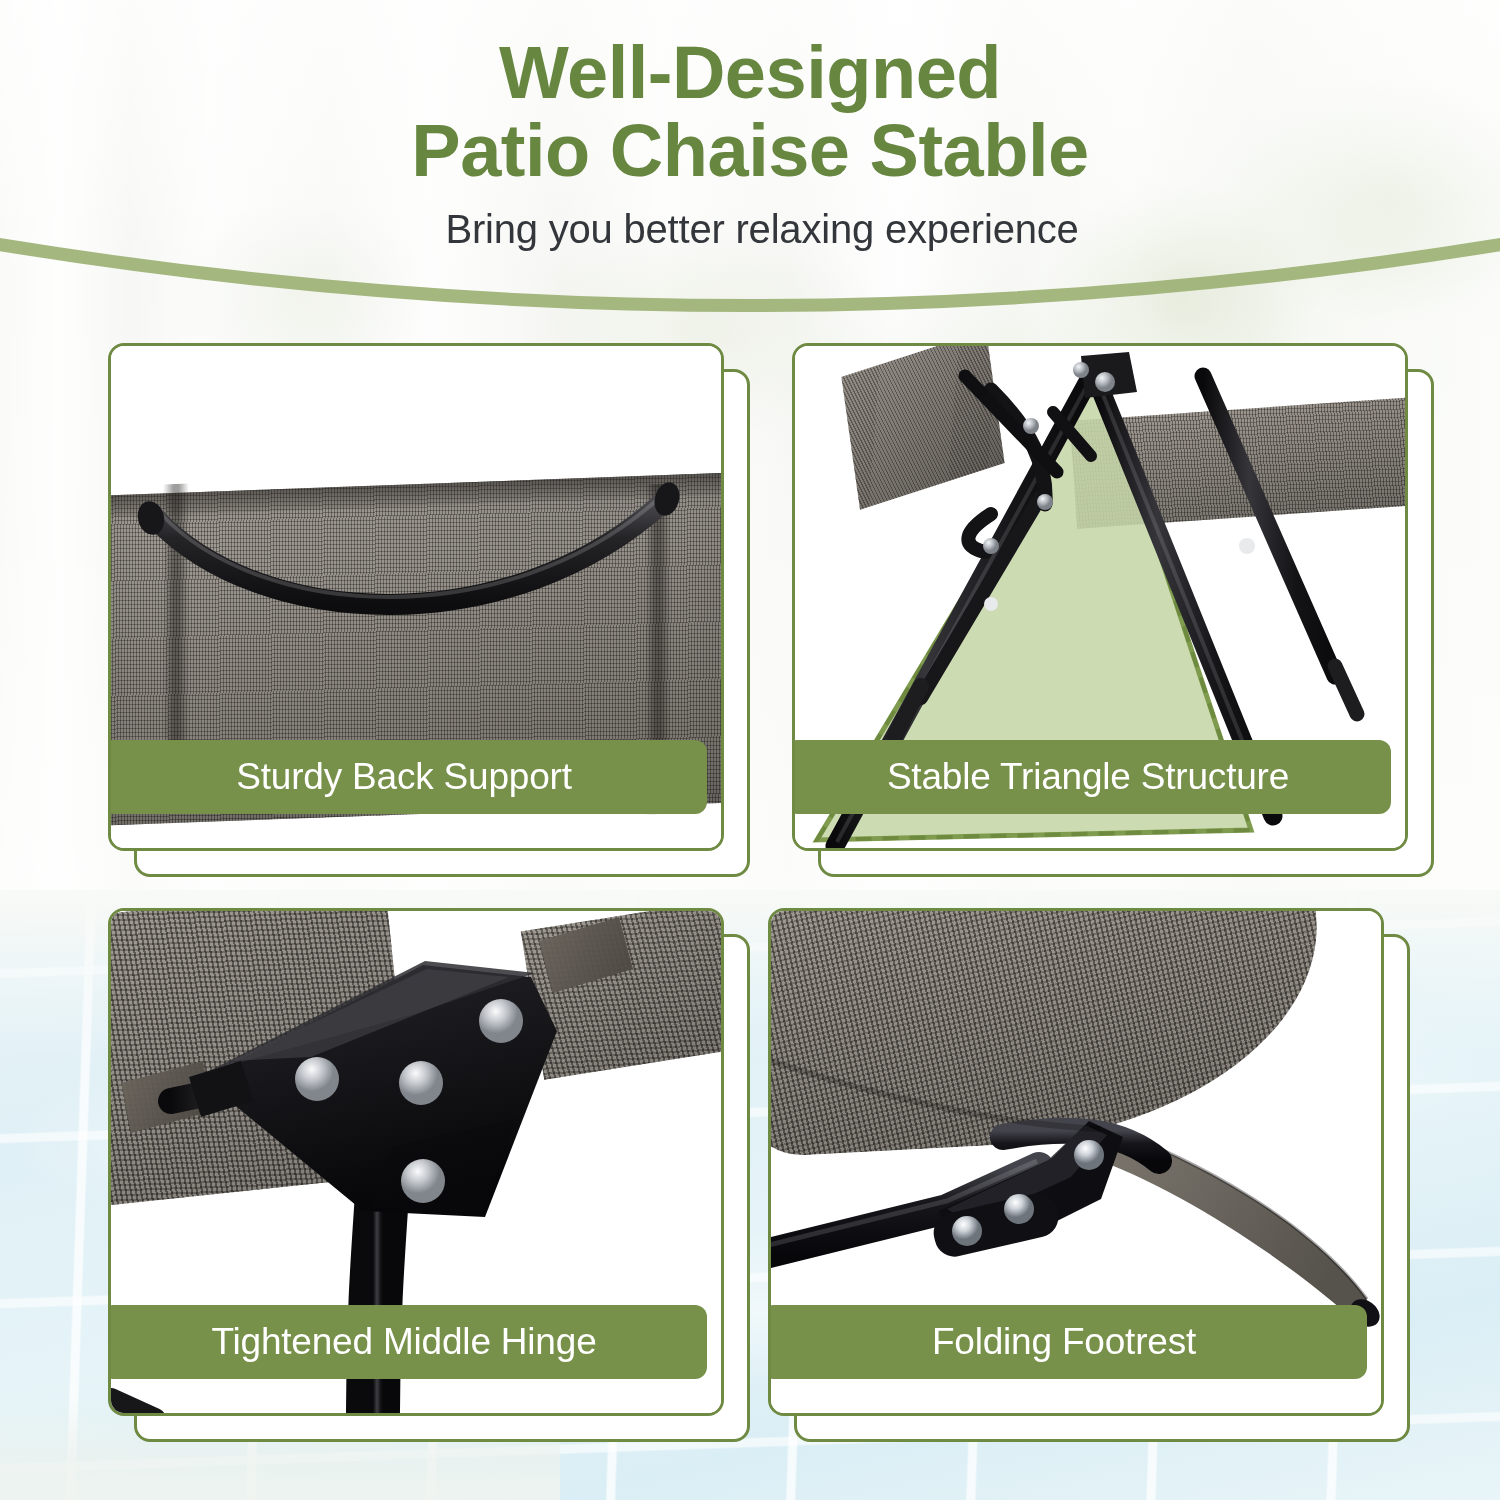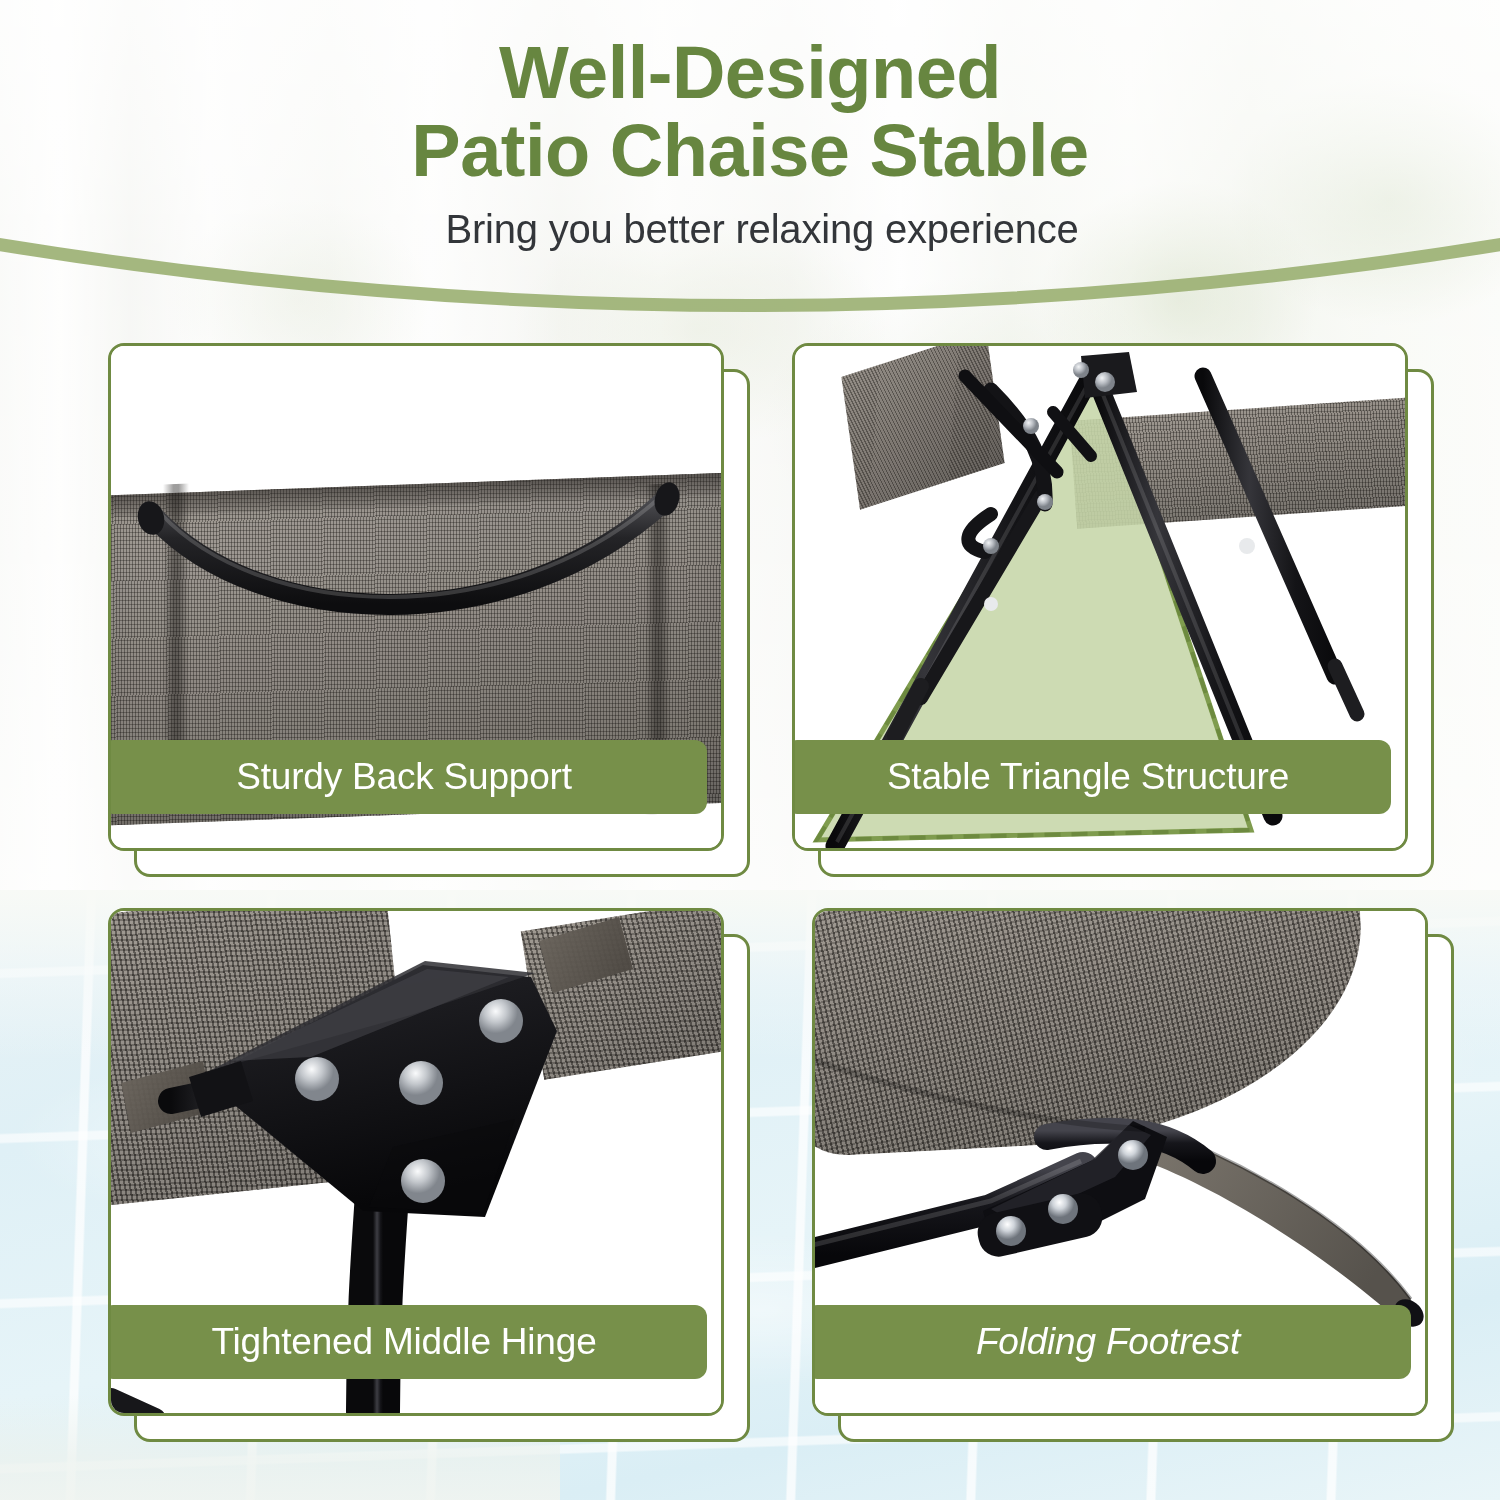--- a/index.html
+++ b/index.html
@@ -120,21 +120,21 @@
     position: absolute;
     left: 0; top: 0;
     width: 1500px; height: 1500px; padding-left: 37px;
   }
 
   
   .slot { position: absolute; }
   .slot.tl { left: 108px;  top: 343px;  width: 616px; height: 508px; }
   .slot.tr { left: 792px;  top: 343px;  width: 616px; height: 508px; border-radius: 28px; }
   .slot.bl { left: 108px;  top: 908px;  width: 616px; height: 508px; }
-  .slot.br { left: 812px;  top: 908px;  width: 616px; height: 508px; font-style: italic; }
+  .slot.br { left: 768px;  top: 908px;  width: 616px; height: 508px; }
 
   
   .ghost-frame {
     position: absolute;
     left: 26px; top: 26px;
     width: 616px; height: 508px;
     border: 3px solid #6f8a42;
     border-radius: 16px;
     background: #ffffff;
   }

